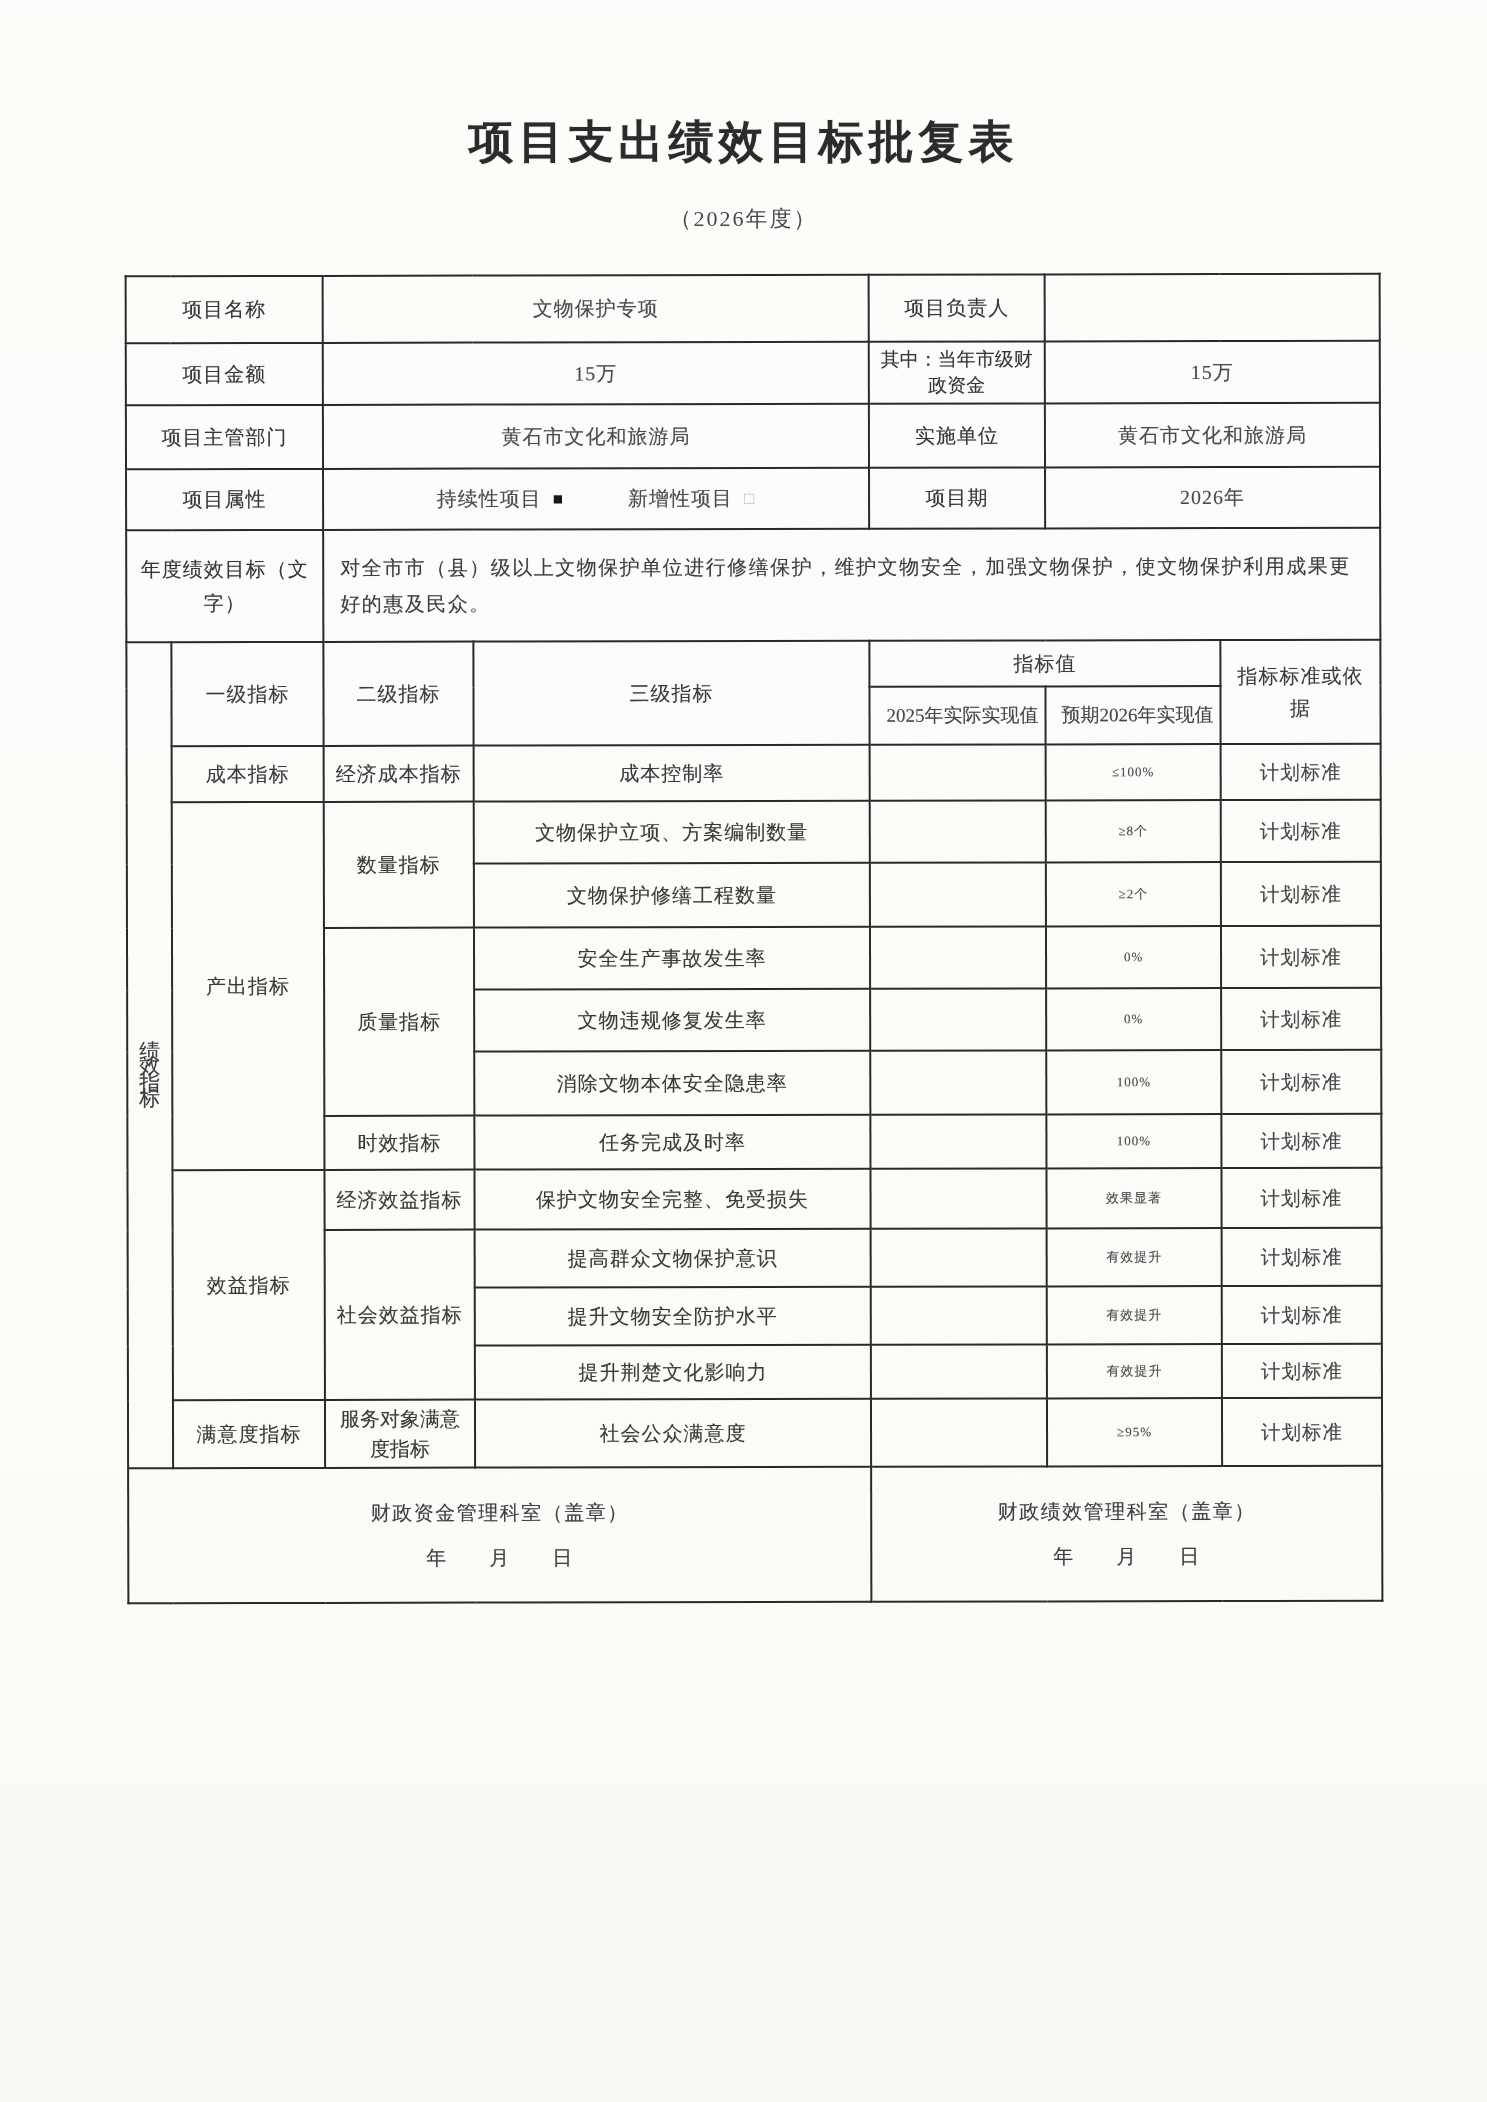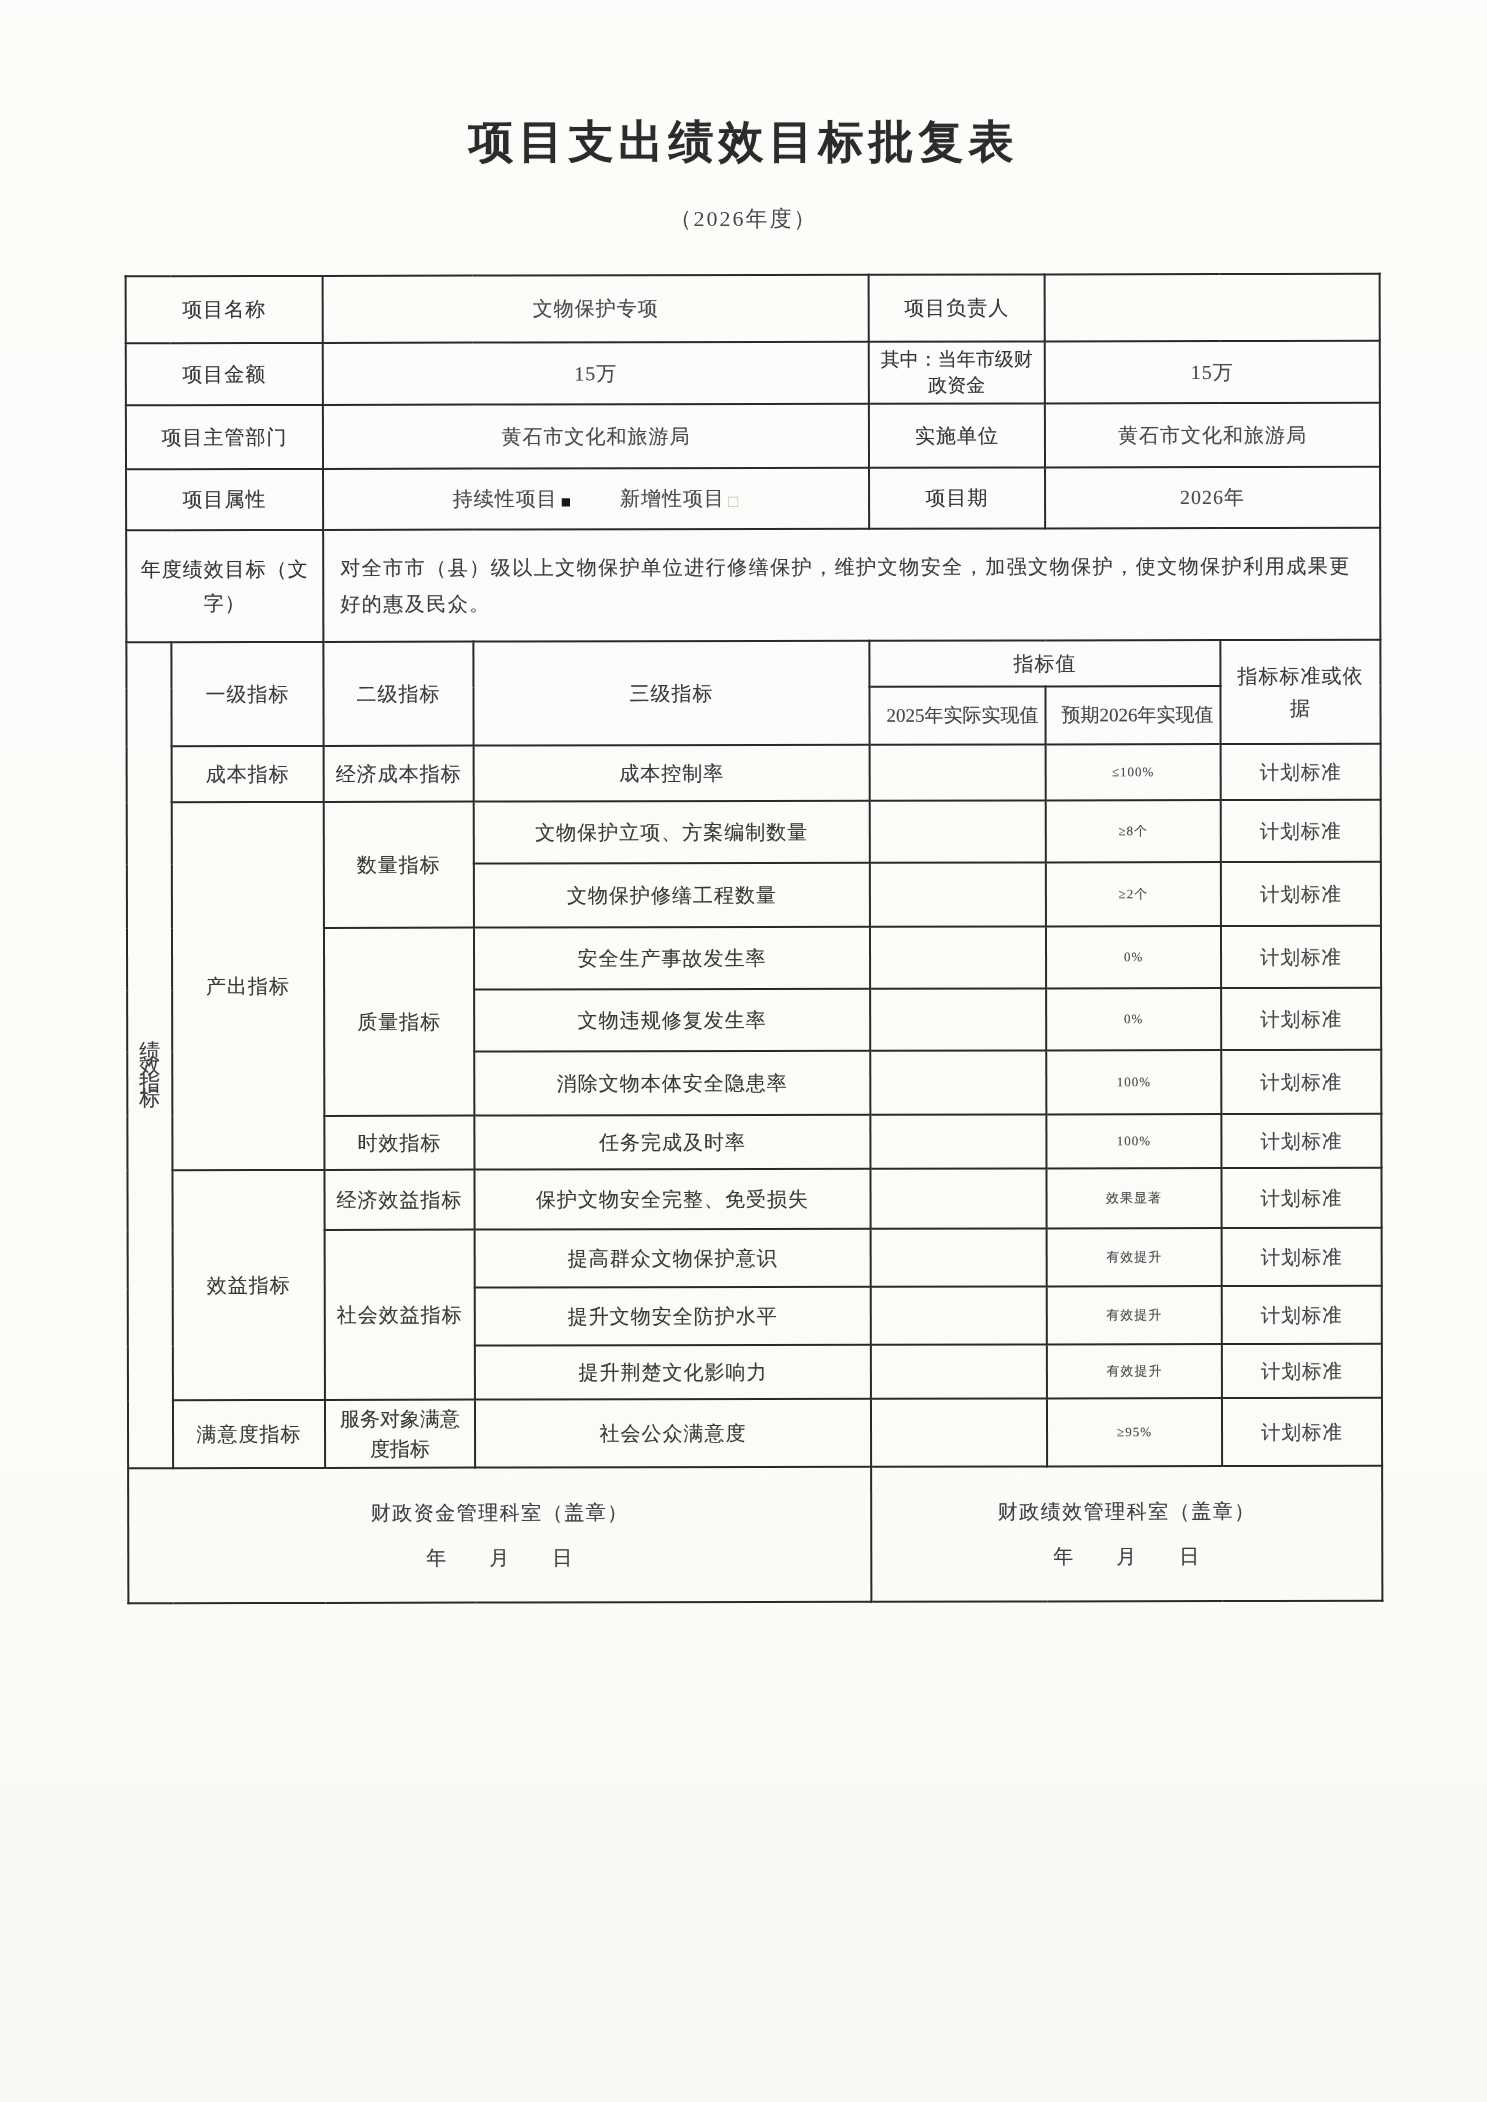--- a/index.html
+++ b/index.html
@@ -64,21 +64,21 @@
   .doc td.goal-text {
     text-align: left;
     padding: 10px 16px;
     line-height: 1.8;
     font-size: 20px;
     letter-spacing: 1.5px;
     color: #3c3d41;
   }
   .doc td.v26 { font-size: 13px; color: #4b4c50; }
   .doc td.std { font-size: 19.5px; color: #46474b; }
-  .attr-wrap { display: inline-flex; align-items: flex-end; }
+  .attr-wrap { display: inline-flex; align-items: center; gap: 8px; }
   .attr-gap { display: inline-block; width: 48px; }
   .box-filled { color: #161616; font-size: 17px; margin-left: 3px; text-shadow: none; }
   .box-empty  { color: #c3c3c1; font-size: 17px; margin-left: 3px; text-shadow: none; }
   .sig-cell { vertical-align: middle; }
   .sig-title { font-size: 20px; letter-spacing: 1.5px; color: #3f4044; }
   .sig-date  { margin-top: 18px; font-size: 20px; letter-spacing: 1px; color: #3f4044; }
 </style>
 </head>
 <body>
 

